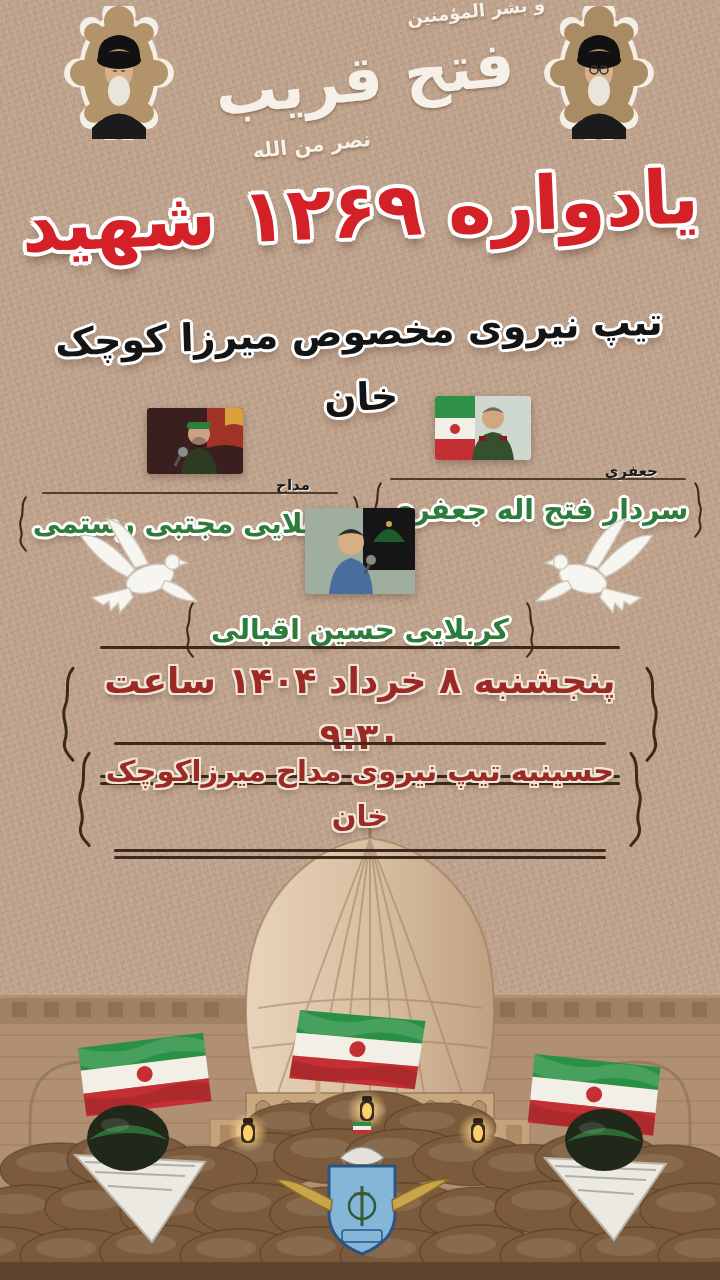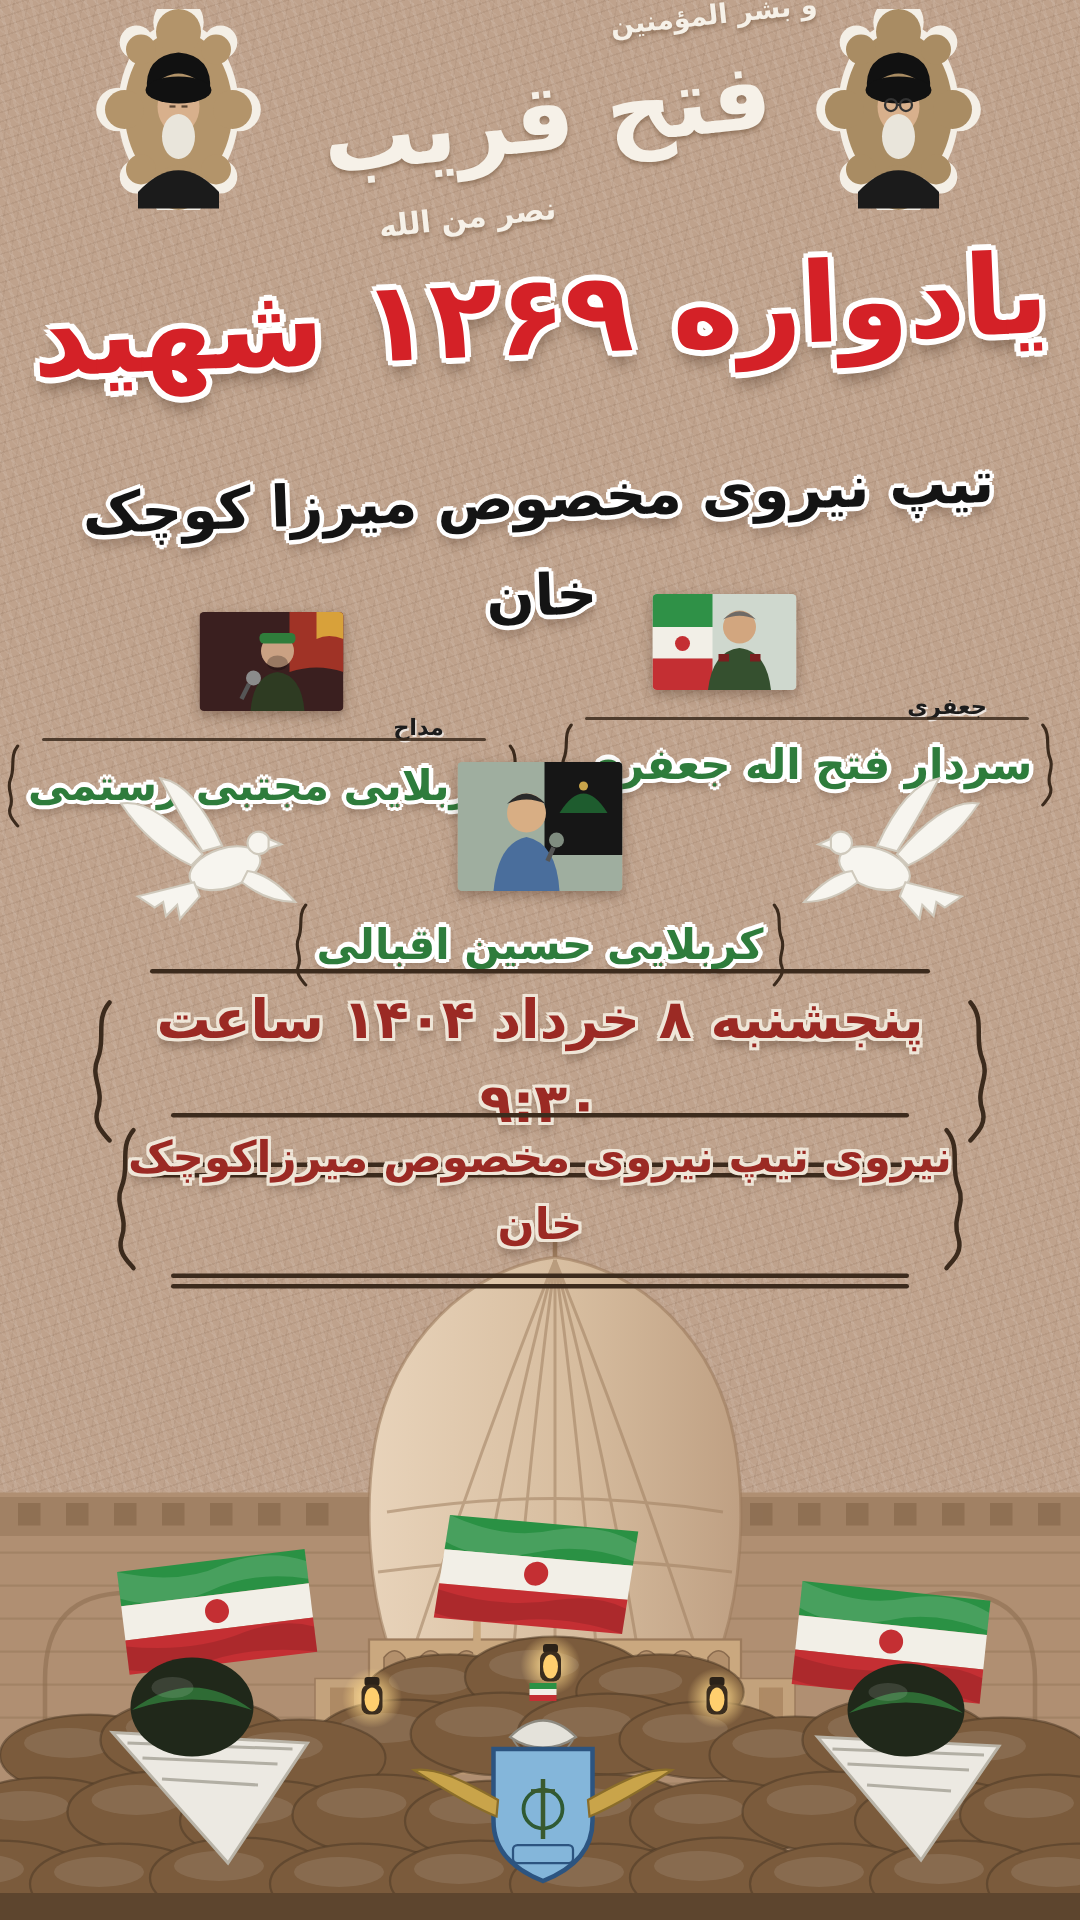--- a/index.html
+++ b/index.html
@@ -374,21 +374,21 @@
       <svg class="brk" width="12" height="56" viewBox="0 0 14 80">
         <path d="M11,2 C3,12 9,22 4,34 C0,44 8,50 4,60 C1,68 8,74 11,78" fill="none" stroke="#3c2b1d" stroke-width="3" stroke-linecap="round"></path>
       </svg>
       <span class="pname rtl">سردار فتح اله جعفری</span>
       <svg class="brk" width="12" height="56" viewBox="0 0 14 80" style="transform:scaleX(-1);">
         <path d="M11,2 C3,12 9,22 4,34 C0,44 8,50 4,60 C1,68 8,74 11,78" fill="none" stroke="#3c2b1d" stroke-width="3" stroke-linecap="round"></path>
       </svg>
     </div>
   </div>
 
-  <div class="speaker" style="left:0;top:408px;">
+  <div class="speaker" style="left:14px;top:408px;">
     <svg class="photo" width="96" height="66" viewBox="0 0 96 66" style="transform:translateX(5px);">
       <rect width="96" height="66" fill="#3a1f1f"></rect>
       <path d="M60,0 H96 V40 Q78,34 60,40 Z" fill="#a03326"></path>
       <path d="M78,0 H96 V18 Q86,14 78,18 Z" fill="#d8a13a"></path>
       <path d="M34,66 Q36,42 52,40 Q68,42 70,66 Z" fill="#2e3b22"></path>
       <circle cx="52" cy="26" r="11" fill="#caa183"></circle>
       <rect x="40" y="14" width="24" height="7" rx="3" fill="#2f7d3b"></rect>
       <ellipse cx="52" cy="34" rx="7" ry="5" fill="rgba(0,0,0,.25)"></ellipse>
       <circle cx="36" cy="44" r="5" fill="#8b8b8b"></circle>
       <line x1="33" y1="48" x2="28" y2="58" stroke="#555" stroke-width="3"></line>
@@ -437,21 +437,21 @@
       <rect width="110" height="86" fill="#9fae9f"></rect>
       <rect x="58" y="0" width="52" height="62" fill="#161616"></rect>
       <path d="M68,34 Q84,8 100,34 Z" fill="#1e5c2e"></path>
       <circle cx="84" cy="16" r="3" fill="#c9a44a"></circle>
       <path d="M24,86 Q27,54 46,50 Q66,54 68,86 Z" fill="#4a6e9c"></path>
       <circle cx="46" cy="34" r="13" fill="#d8ae84"></circle>
       <path d="M33,28 Q46,14 59,28 Q46,22 33,28 Z" fill="#2a2a2a"></path>
       <circle cx="66" cy="52" r="5" fill="#7f8c7f"></circle>
       <line x1="64" y1="57" x2="60" y2="66" stroke="#555" stroke-width="3"></line>
     </svg>
-    <div class="nameline" style="margin-top:8px;">
+    <div class="nameline" style="margin-top:8px;justify-content:space-between;">
       <svg class="brk" width="12" height="56" viewBox="0 0 14 80">
         <path d="M11,2 C3,12 9,22 4,34 C0,44 8,50 4,60 C1,68 8,74 11,78" fill="none" stroke="#3c2b1d" stroke-width="3" stroke-linecap="round"></path>
       </svg>
       <span class="pname rtl">کربلایی حسین اقبالی</span>
       <svg class="brk" width="12" height="56" viewBox="0 0 14 80" style="transform:scaleX(-1);">
         <path d="M11,2 C3,12 9,22 4,34 C0,44 8,50 4,60 C1,68 8,74 11,78" fill="none" stroke="#3c2b1d" stroke-width="3" stroke-linecap="round"></path>
       </svg>
     </div>
   </div>
 
@@ -468,17 +468,17 @@
   </div>
 
   <div class="frame" style="left:80px;top:742px;width:560px;">
     <svg class="sidebrk" style="left:-4px;" width="16" height="86" viewBox="0 0 16 96">
       <path d="M13,2 C3,14 11,26 5,40 C0,52 10,60 5,74 C2,84 10,90 13,94" fill="none" stroke="#3c2b1d" stroke-width="3" stroke-linecap="round"></path>
     </svg>
     <svg class="sidebrk" style="right:-4px;transform:scaleX(-1);" width="16" height="86" viewBox="0 0 16 96">
       <path d="M13,2 C3,14 11,26 5,40 C0,52 10,60 5,74 C2,84 10,90 13,94" fill="none" stroke="#3c2b1d" stroke-width="3" stroke-linecap="round"></path>
     </svg>
     <div class="rule1"></div>
-    <div class="datetext venuetext rtl">نیروی تیپ نیروی مخصوص میرزاکوچک خان</div>
+    <div class="datetext venuetext rtl">حسینیه تیپ نیروی مداح میرزاکوچک خان</div>
     <div class="rule2"></div>
   </div>
 
 </div>
 
 </body></html>

